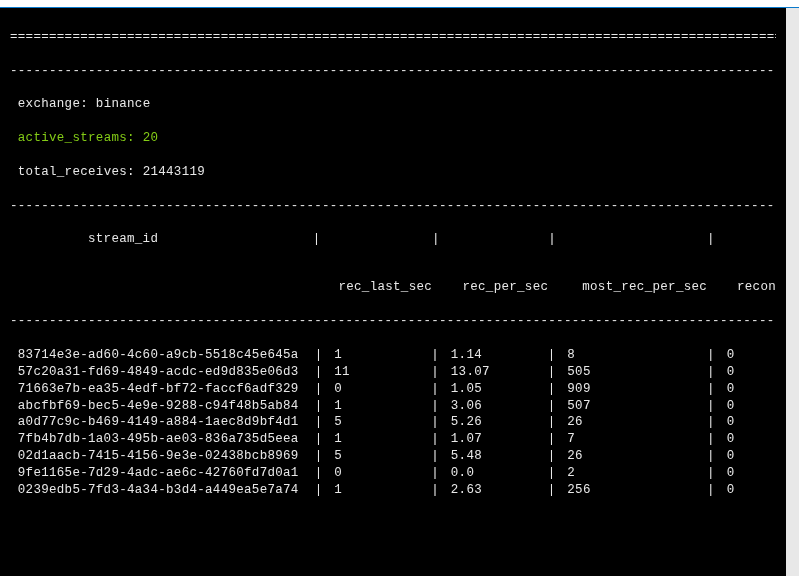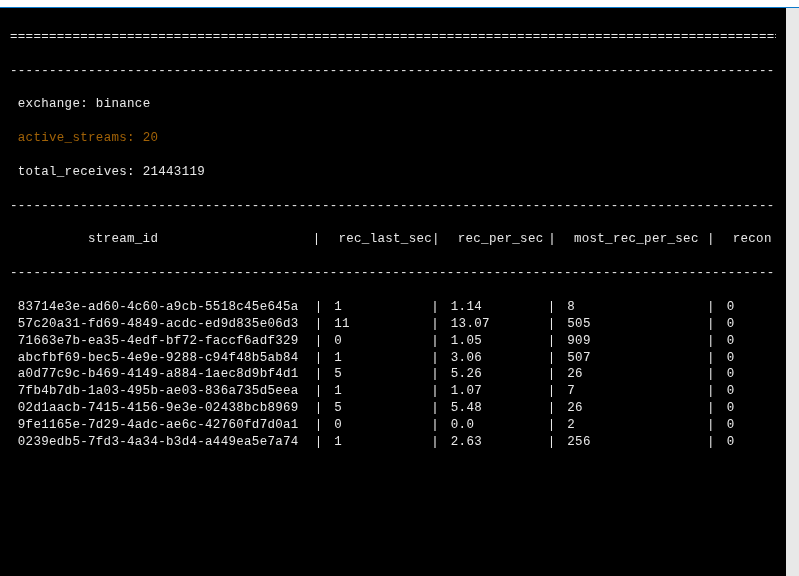--- a/index.html
+++ b/index.html
@@ -25,30 +25,30 @@
       position: relative;
     }
     .sep {
       color: #e8e8e8;
       overflow: hidden;
     }
     .dashed {
       color: #e8e8e8;
       overflow: hidden;
     }
-    .green { color: #a16207; }
+    .green { color: #84cc16; }
     .row { display: flex; }
     .col-id { width: 320px; overflow: hidden; }
     .col-a { width: 110px; }
     .col-b { width: 110px; }
     .col-c { width: 155px; }
     .col-d { width: 60px; }
     .pipe { color: #e8e8e8; padding: 0 4px 0 0; }
     .hdr .col-id { }
-    .hdr .col-a, .hdr .col-b, .hdr .col-c, .hdr .col-d { text-align: left; padding-left: 6px; }
+    .hdr .col-a, .hdr .col-b, .hdr .col-c, .hdr .col-d { text-align: right; padding-left: 6px; margin-top: 48px; }
   </style>
 </head>
 <body>
 
 <div class="titlebar"></div>
 
 <div class="terminal">
 <div class="sep">===================================================================================================</div>
 <div class="dashed">---------------------------------------------------------------------------------------------------</div>
 <div> <span>exchange</span>: <span>binance</span></div>

